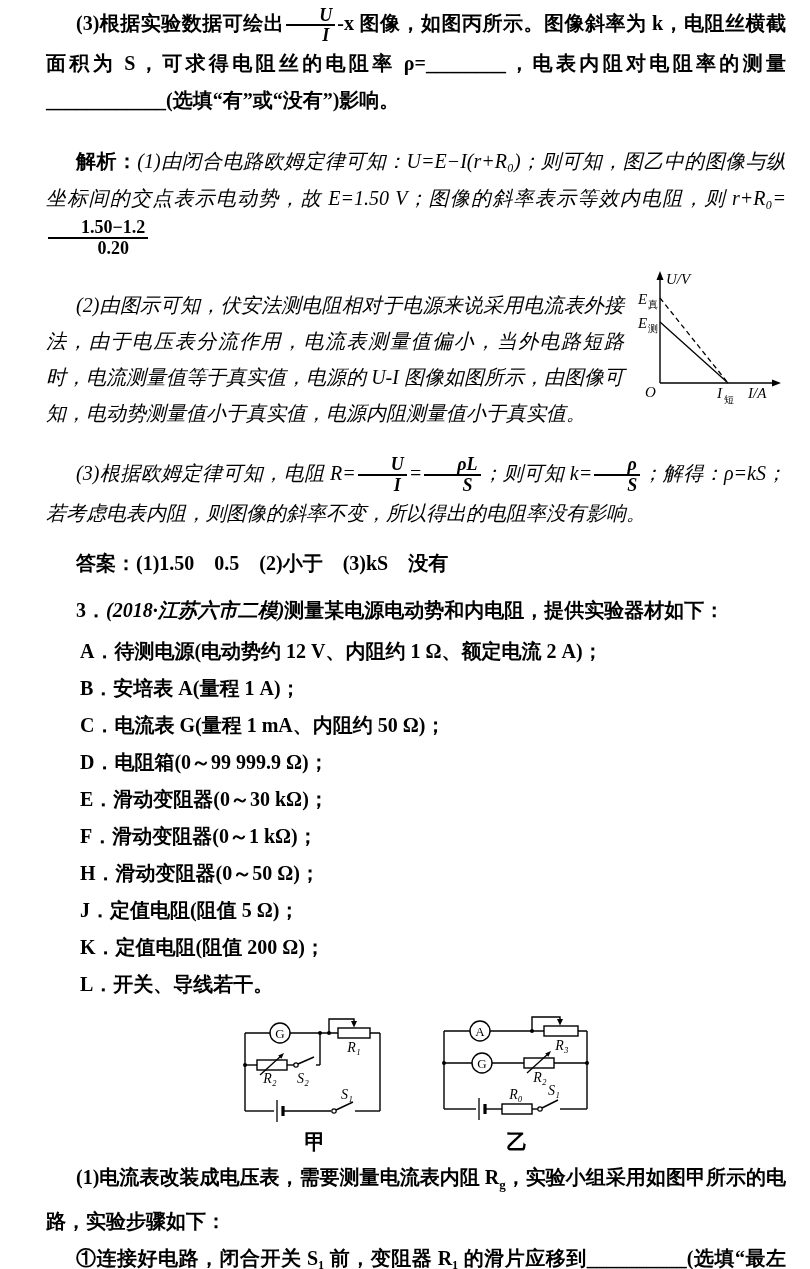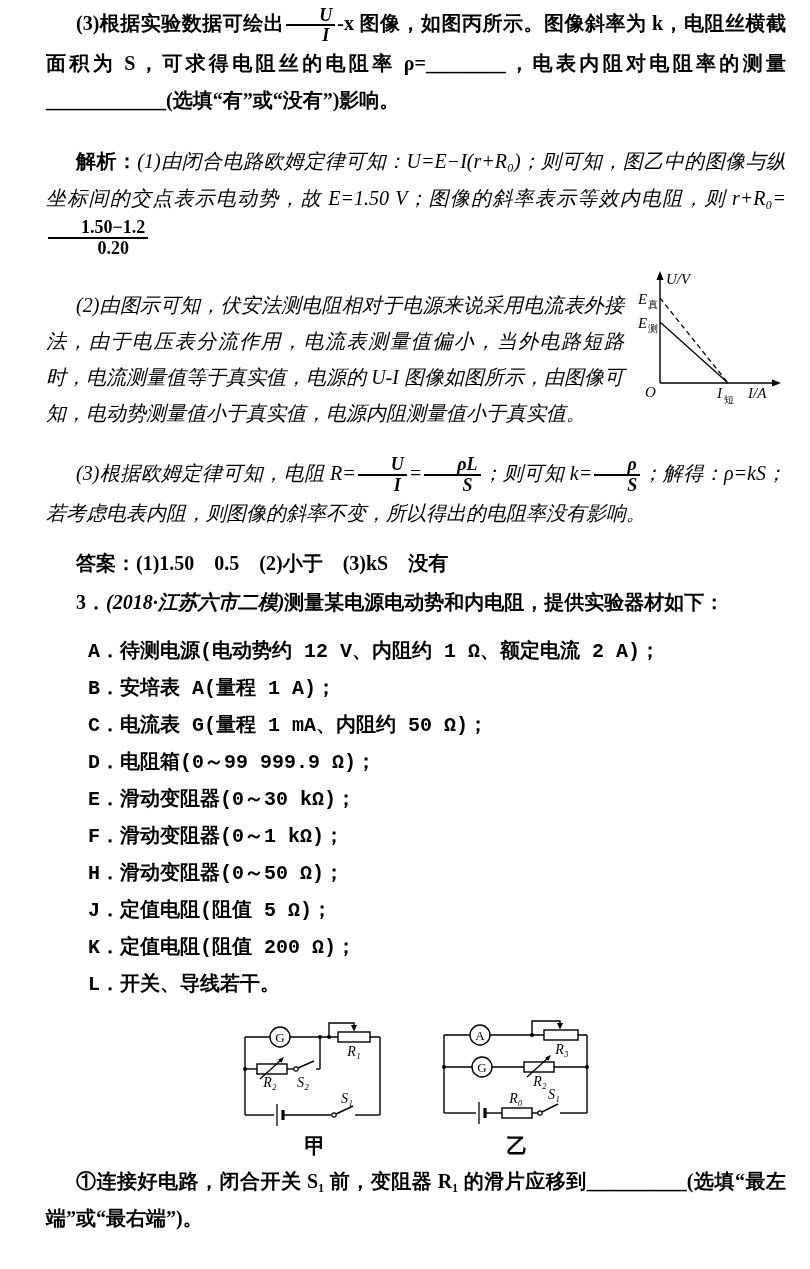--- a/index.html
+++ b/index.html
@@ -22,23 +22,23 @@
   .frac .num, .frac .den { display:block; padding:0 3px; font-size:18px; }
   .frac .den { border-top:2px solid #000; }
   .frac.ital { font-style:italic; }
   .frac.upr  { font-style:normal; }
   
   .sol2-wrap { display:flow-root; margin-top:5px; }
   .ui-graph { float:right; width:150px; margin:4px 0 4px 12px; }
   .sol2-wrap .para { line-height:36px; }
   
   .answer-line { margin-top:13px; }
-  .stem-line { margin-top:2px; }
-  
-  .equip { list-style:none; margin:12px; padding:0;font-family:Liberation Mono, monospace; }
+  .stem-line { margin-top:10px; }
+  
+  .equip { list-style:none; margin:4px; padding:0; }
   .equip li { line-height:37px; padding-left:30px; font-weight:700; }
   
   .circuits { display:flex; justify-content:center; align-items:flex-start;
               gap:32px; margin:8px 0 4px 0; }
   .circuit-fig { margin:0; text-align:center; }
   .circuit-caption { font-weight:700; font-size:21px; line-height:26px; margin-top:0; }
   
   .cl  { font:italic 14px "Liberation Serif","DejaVu Serif",serif; }
   .cm  { font:13px "Liberation Serif","DejaVu Serif",serif; }
   .gl  { font:italic 15px "Liberation Serif","DejaVu Serif",serif; }
@@ -196,16 +196,19 @@
         <text x="108" y="71" text-anchor="middle" class="cl">R₂</text>
         <text x="84" y="88" text-anchor="middle" class="cl">R₀</text>
         <text x="122" y="84" text-anchor="middle" class="cl">S₁</text>
       </svg>
       <figcaption class="circuit-caption">乙</figcaption>
     </figure>
 
   </div>
 
   <p class="para q-text">
+    <span>(1)电流表改装成电压表，需要测量电流表内阻 R</span><sub class="subg">g</sub><span>，实验小组采用如图甲所示的电路，实验步骤如下：</span>
+  </p>
+  <p class="para q-text">
     <span>①连接好电路，闭合开关 S₁ 前，变阻器 R₁ 的滑片应移到__________(选填“最左端”或“最右端”)。</span>
   </p>
 
 </main>
 
 </body></html>

